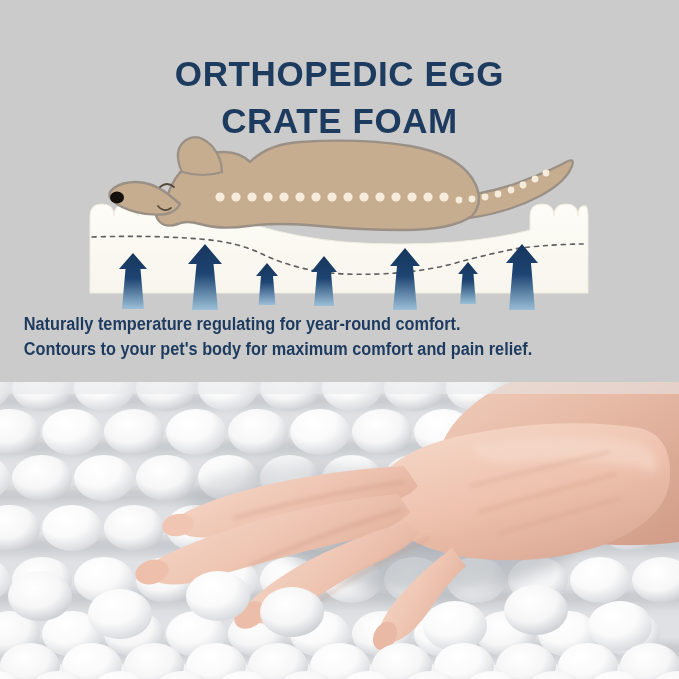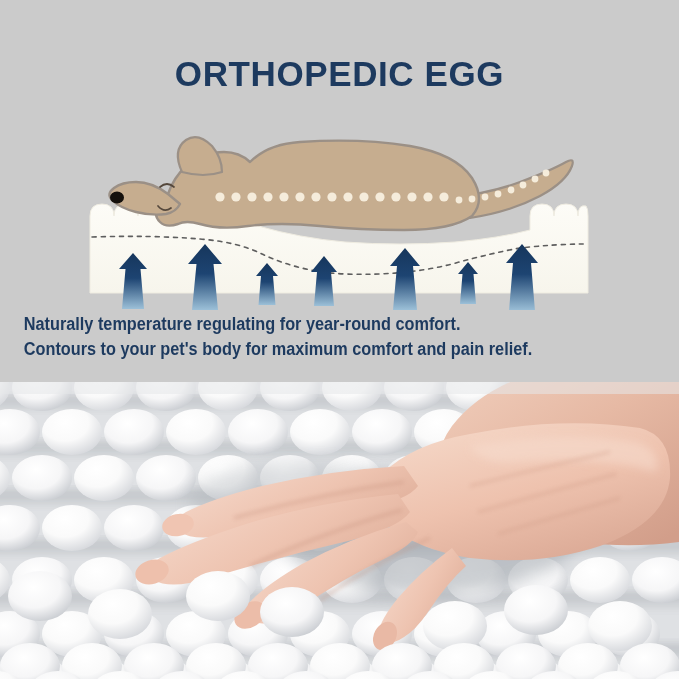--- a/index.html
+++ b/index.html
@@ -80,20 +80,21 @@
 </style>
 </head>
 <body>
 
 <div id="page">
 
   <div id="top-panel">
 
     <h1 id="headline">
       <span class="hl-line">ORTHOPEDIC EGG</span>
+      <span class="hl-line">CRATE FOAM</span>
     </h1>
 
     <svg id="illustration" viewBox="0 0 679 190" xmlns="http://www.w3.org/2000/svg">
       <defs>
         <linearGradient id="arrowGrad" x1="0" y1="0" x2="0" y2="1">
           <stop offset="0%" stop-color="#16365c"></stop>
           <stop offset="45%" stop-color="#1d4472"></stop>
           <stop offset="100%" stop-color="#9cc0d8"></stop>
         </linearGradient>
         <linearGradient id="foamGrad" x1="0" y1="0" x2="0" y2="1">

